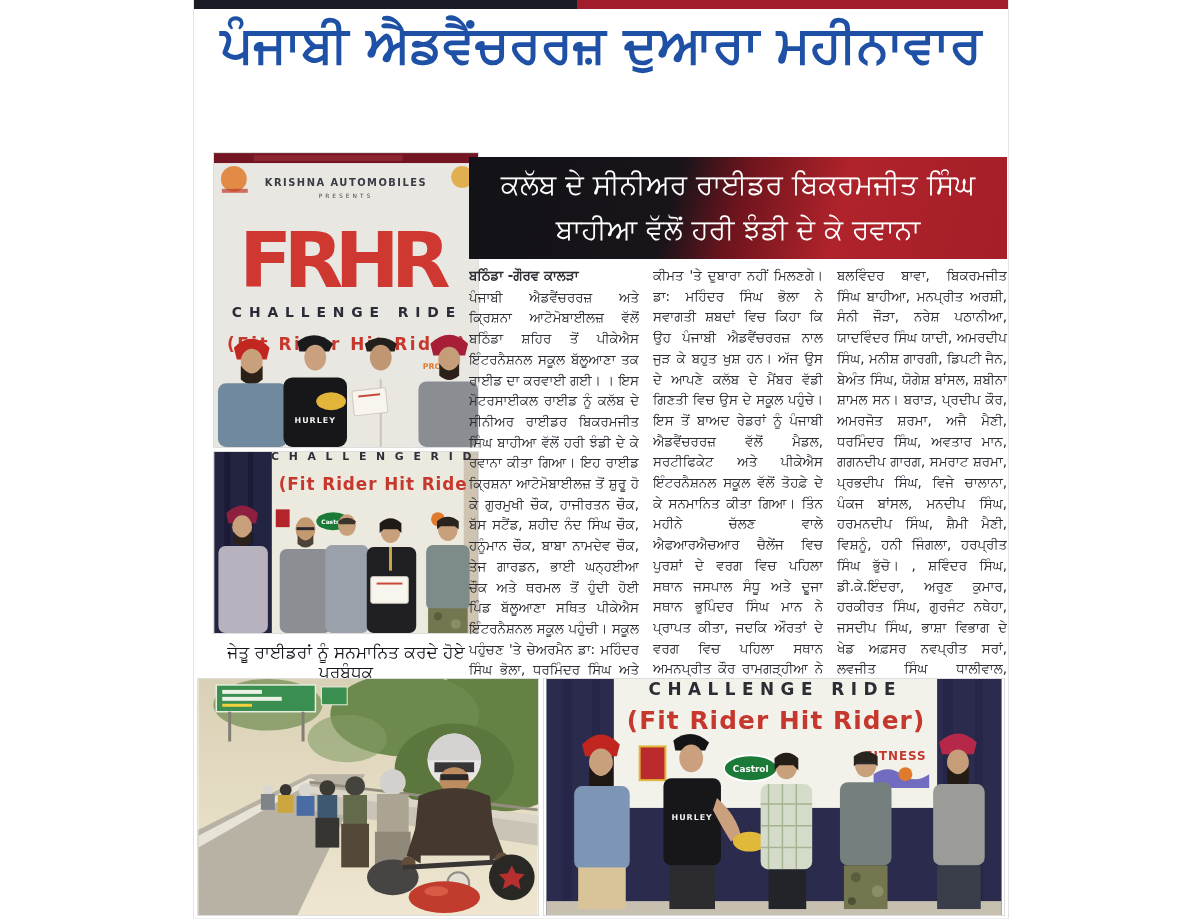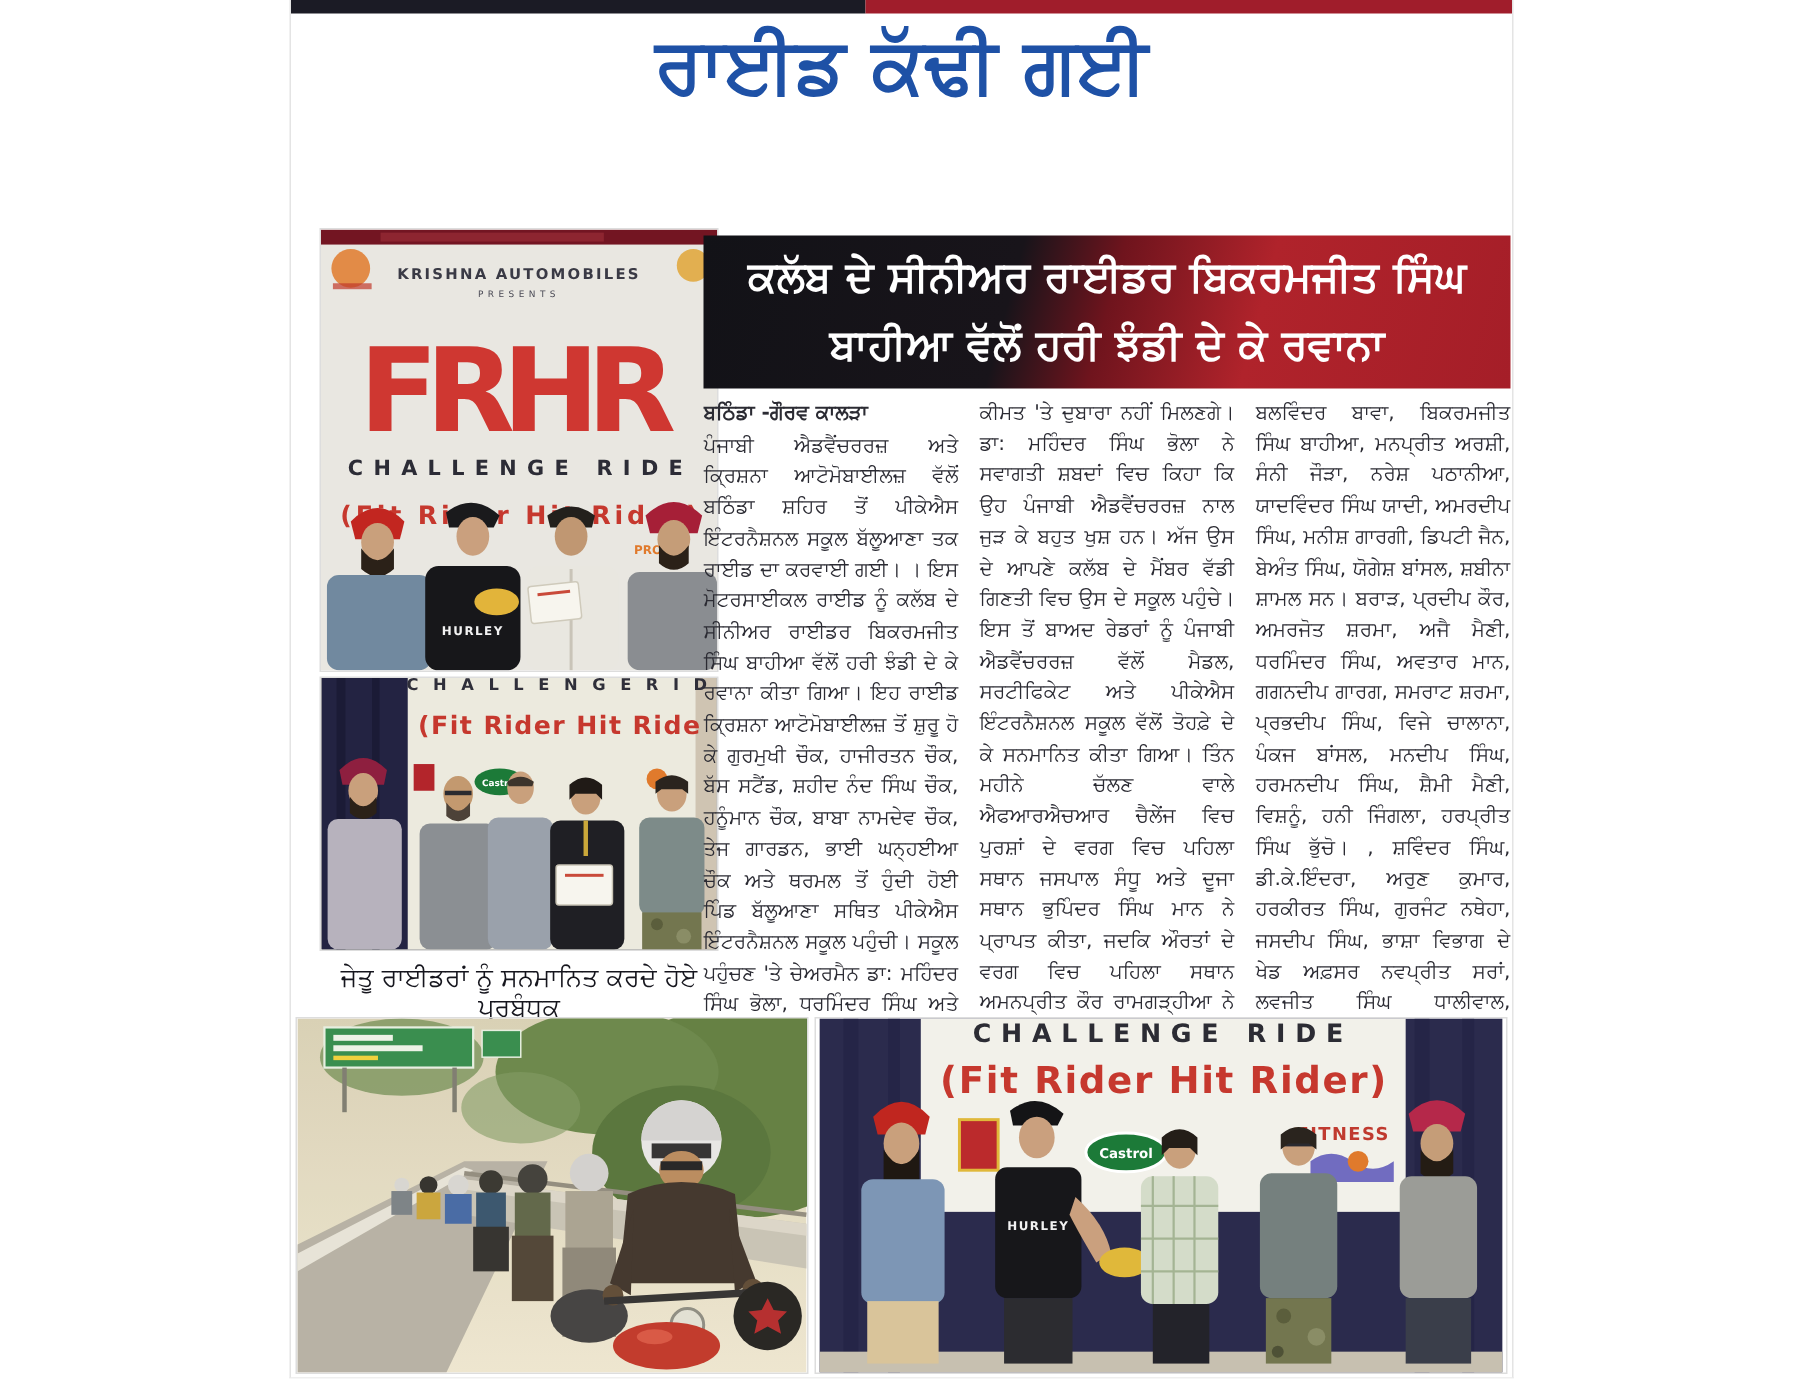--- a/index.html
+++ b/index.html
@@ -11,21 +11,21 @@
   .topbar .dark{flex:0 0 47%;background:#1b1b25;}
   .topbar .redpart{flex:1;background:#a01d2b;}
   .headline{position:absolute;top:12px;left:0;width:100%;text-align:center;
             color:#1e51a6;font-weight:bold;font-size:51px;line-height:1.3;letter-spacing:0px;}
   .photo-stack{position:absolute;left:3px;top:152px;width:266px;padding-left:16px;}
   .photo-frame{display:block;border:1px solid #ddd;box-sizing:border-box;}
   .caption{margin-top:4px;text-align:center;font-weight:normal;font-size:17px;color:#15151d;
            padding:4px 0 6px 0;}
   .subhead{position:absolute;left:275px;top:157px;width:538px;height:102px;box-sizing:border-box;
            background:linear-gradient(105deg,#121217 0%,#18141a 38%,#6f141d 50%,#b0232b 68%,#a51e28 100%);
-           color:#ffffff;font-weight:bold;font-size:28px;line-height:1.6;text-align:center;
+           color:#ffffff;font-weight:normal;font-size:28px;line-height:1.6;text-align:center;
            display:flex;flex-direction:column;justify-content:center;}
   .cols{position:absolute;left:275px;top:266px;width:538px;height:416px;display:flex;gap:14px;}
   .col{flex:1;font-size:13.4px;line-height:20.7px;text-align:justify;color:#2b2b33;overflow:hidden;}
   .byline{font-weight:bold;margin-bottom:1px;}
   .bphotos{position:absolute;left:3px;top:678px;width:808px;height:238px;display:flex;gap:4px;}
   .bp-left{width:342px;height:238px;}
   .bp-right{flex:1;height:238px;}
   svg{display:block;}
   svg text{font-family:"DejaVu Sans",sans-serif;}
 </style>
@@ -34,21 +34,21 @@
 
 <div class="sheet">
   <div class="clip">
 
     <div class="topbar">
       <div class="dark"></div>
       <div class="redpart"></div>
     </div>
 
     <div class="headline">
-      <div>ਰਾਈਡ ਕੱਢੀ ਗਈ</div>
+      <div>ਪੰਜਾਬੀ ਐਡਵੈਂਚਰਰਜ਼ ਦੁਆਰਾ ਮਹੀਨਾਵਾਰ</div>
     </div>
 
     <div class="photo-stack">
 
       <svg class="photo-frame" width="266" height="296" viewBox="0 0 266 296">
         <rect x="0" y="0" width="266" height="296" fill="#e9e7e1"></rect>
         <rect x="0" y="0" width="266" height="10" fill="#731522"></rect>
         <rect x="40" y="2" width="150" height="6" fill="#8d2530"></rect>
         <circle cx="20" cy="26" r="13" fill="#e07a2c" opacity="0.85"></circle>
         <rect x="8" y="36" width="26" height="4" fill="#c0392b" opacity="0.7"></rect>

